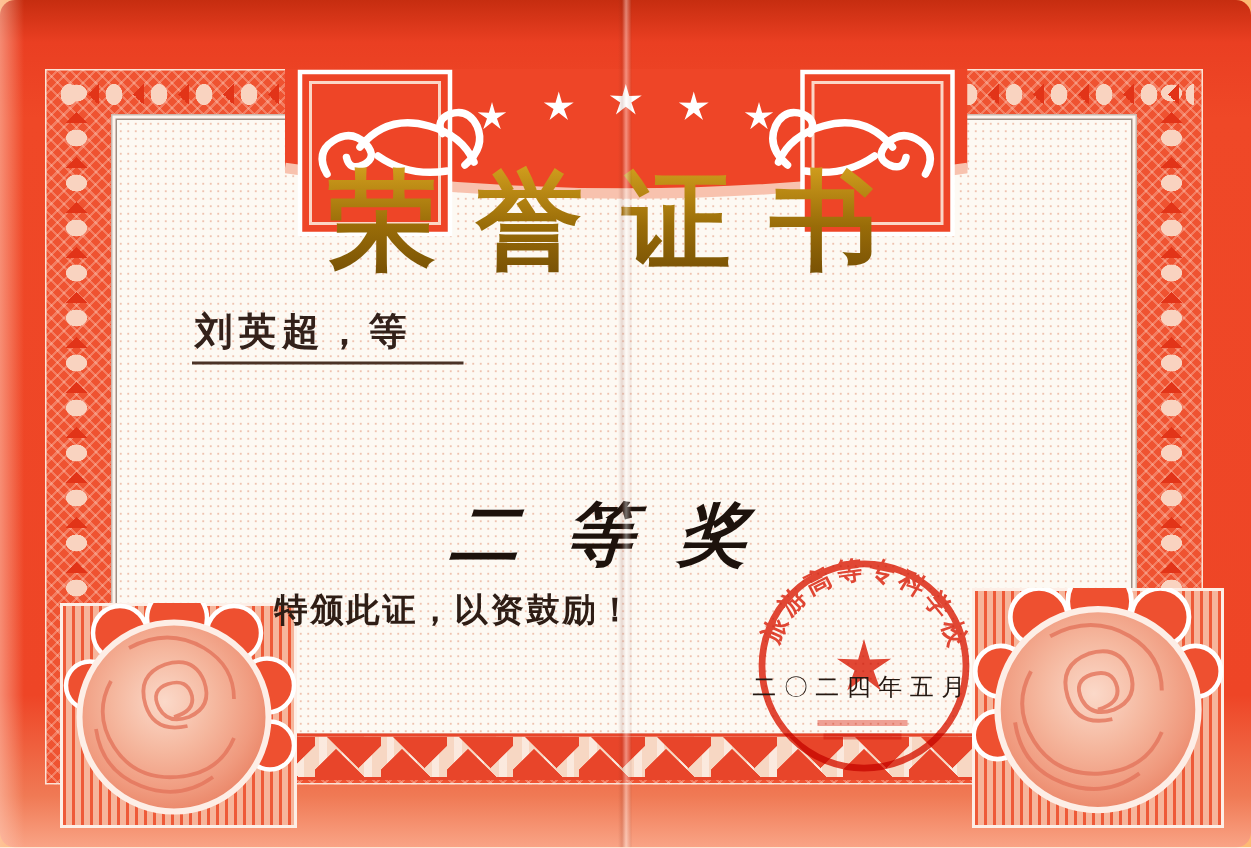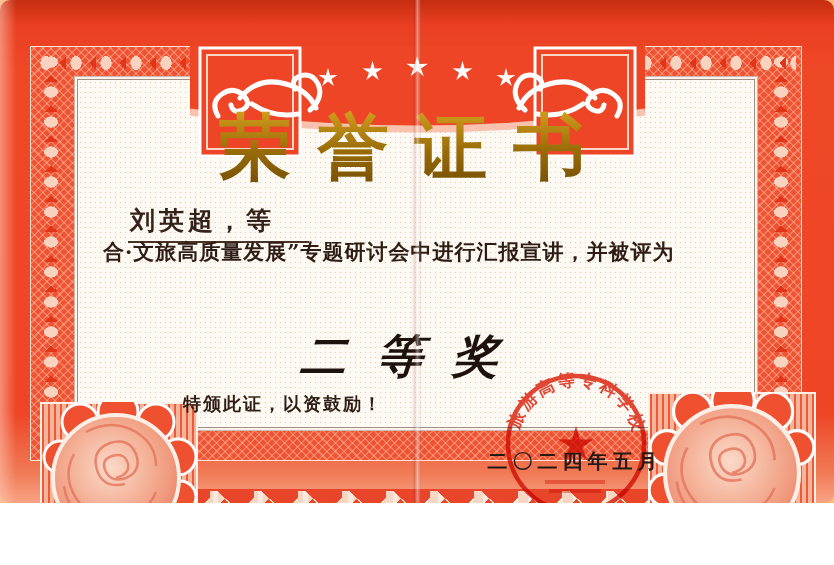--- a/index.html
+++ b/index.html
@@ -1,19 +1,19 @@
 <!DOCTYPE html>
 <html><head>
 <meta charset="utf-8">
 <style>
   html,body{margin:0;padding:0;background:#ffffff;}
   *{box-sizing:border-box;}
   body{font-family:"DejaVu Serif","Liberation Serif",serif;}
 
-  .photo{position:relative;width:834px;height:503px;background:#fdba74;overflow:hidden;}
+  .photo{position:relative;width:834px;height:565px;background:#fdba74;overflow:hidden;}
 
   
   .cert{position:absolute;inset:0;border-radius:10px;
         background:linear-gradient(180deg,#c62d10 0%,#ea3f22 5%,#ef4827 14%,#ee4526 82%,#f07a55 94%,#f9a486 100%);}
   .cert::before{content:"";position:absolute;left:0;top:0;bottom:0;width:16px;
         background:linear-gradient(90deg,rgba(255,200,180,.55),rgba(255,200,180,0));}
 
   
   .frame{position:absolute;left:30px;right:32px;top:46px;bottom:42px;
          background:
@@ -72,25 +72,25 @@
          -webkit-background-clip:text;background-clip:text;color:transparent;
          text-indent:26px;font-family:"DejaVu Serif","Liberation Serif",serif;}
   .recipient{position:absolute;left:128px;top:204px;font-size:25px;font-weight:bold;color:#33211a;
          letter-spacing:4px;border-bottom:2px solid #4a3226;padding:0 34px 4px 2px;}
   .body-text{position:absolute;left:103px;top:236px;width:634px;color:#2e1d15;
          font-size:21px;font-weight:bold;line-height:31px;letter-spacing:1px;}
   .body-line.indent{padding-left:67px;}
   .award{position:absolute;left:75px;right:110px;top:326px;text-align:center;
          font-size:46px;font-weight:bold;color:#1d120c;letter-spacing:30px;text-indent:30px;
          font-style:italic;transform:skewX(-4deg);}
-  .closing{position:absolute;left:183px;top:392px;font-size:18px;font-weight:bold;color:#2e1d15;letter-spacing:2px;}
+  .closing{position:absolute;left:183px;top:392px;font-size:22px;font-weight:bold;color:#2e1d15;letter-spacing:2px;}
   .issuer{position:absolute;left:480px;top:420px;width:190px;text-align:center;
          font-size:19.5px;font-weight:bold;color:#231812;letter-spacing:1px;}
   .issue-date{position:absolute;left:480px;top:448px;width:190px;text-align:center;
-         font-size:20px;font-weight:bold;color:#231812;letter-spacing:5px;}
+         font-size:16px;font-weight:normal;color:#231812;letter-spacing:5px;}
 
   
   .seal{position:absolute;left:497px;top:370px;width:158px;height:150px;opacity:.88;
         mix-blend-mode:multiply;filter:blur(.3px);}
 </style>
 </head>
 <body>
 
 <div class="photo">
   <div class="cert">
@@ -197,21 +197,20 @@
           <path d="M27,84 q4,28 30,38 q26,10 48,-6"></path>
         </g>
       </svg>
     </div>
 
     <div class="title">荣誉证书</div>
 
     <div class="recipient">刘英超，等</div>
 
     <div class="body-text">
-      <div class="body-line">合·文旅高质量发展”专题研讨会中进行汇报宣讲，并被评为</div>
     </div>
 
     <div class="award">二等奖</div>
 
     <div class="closing">特颁此证，以资鼓励！</div>
 
     <svg class="seal" viewBox="0 0 158 150" xmlns="http://www.w3.org/2000/svg">
       <circle cx="79" cy="74" r="68" fill="none" stroke="#df2e1a" stroke-width="4.5"></circle>
       <path id="sealArc" d="M 22,90 A 59,59 0 1 1 136,90" fill="none"></path>
       <text font-size="17" font-weight="bold" fill="#df2e1a" letter-spacing="3">

